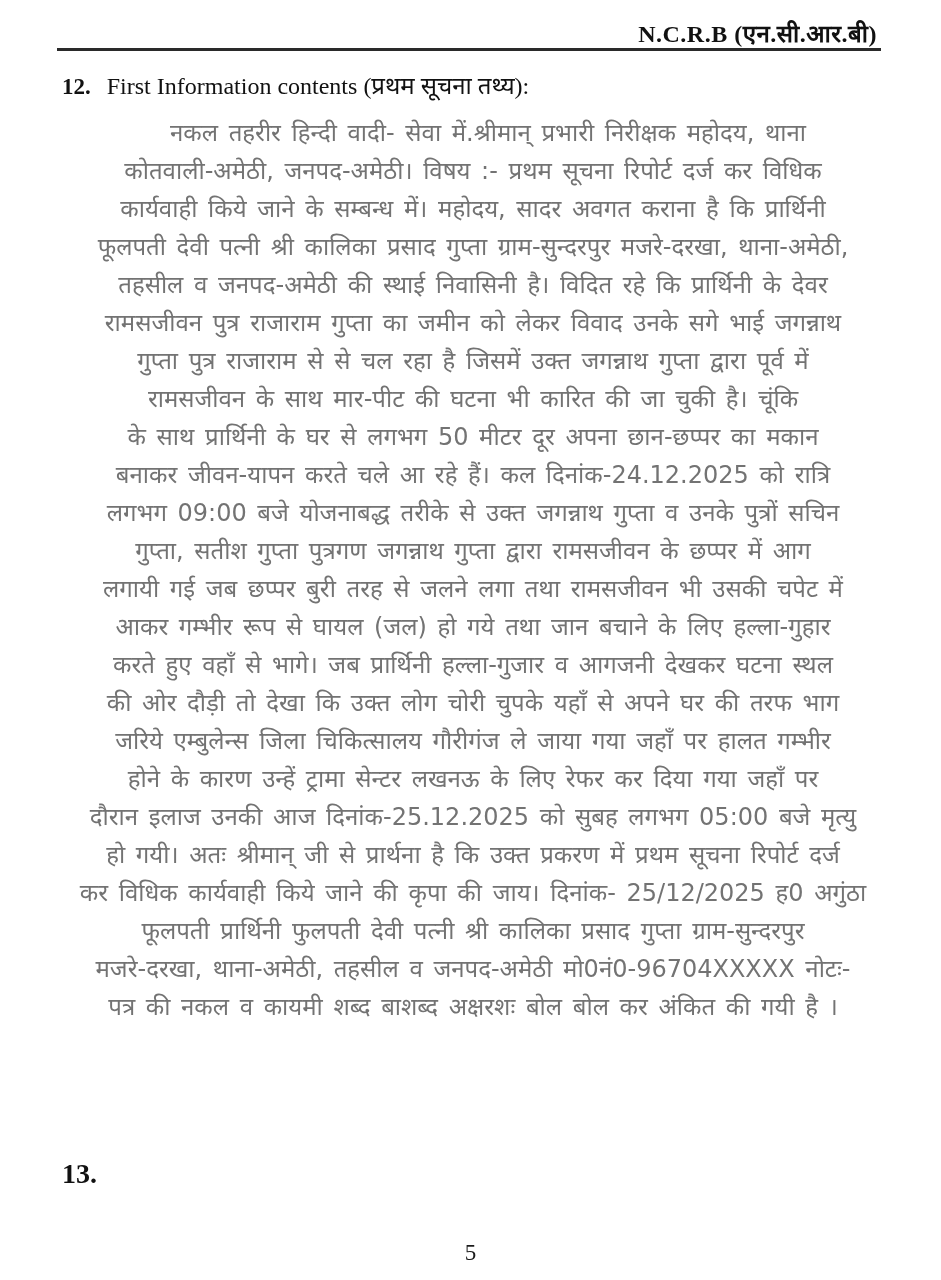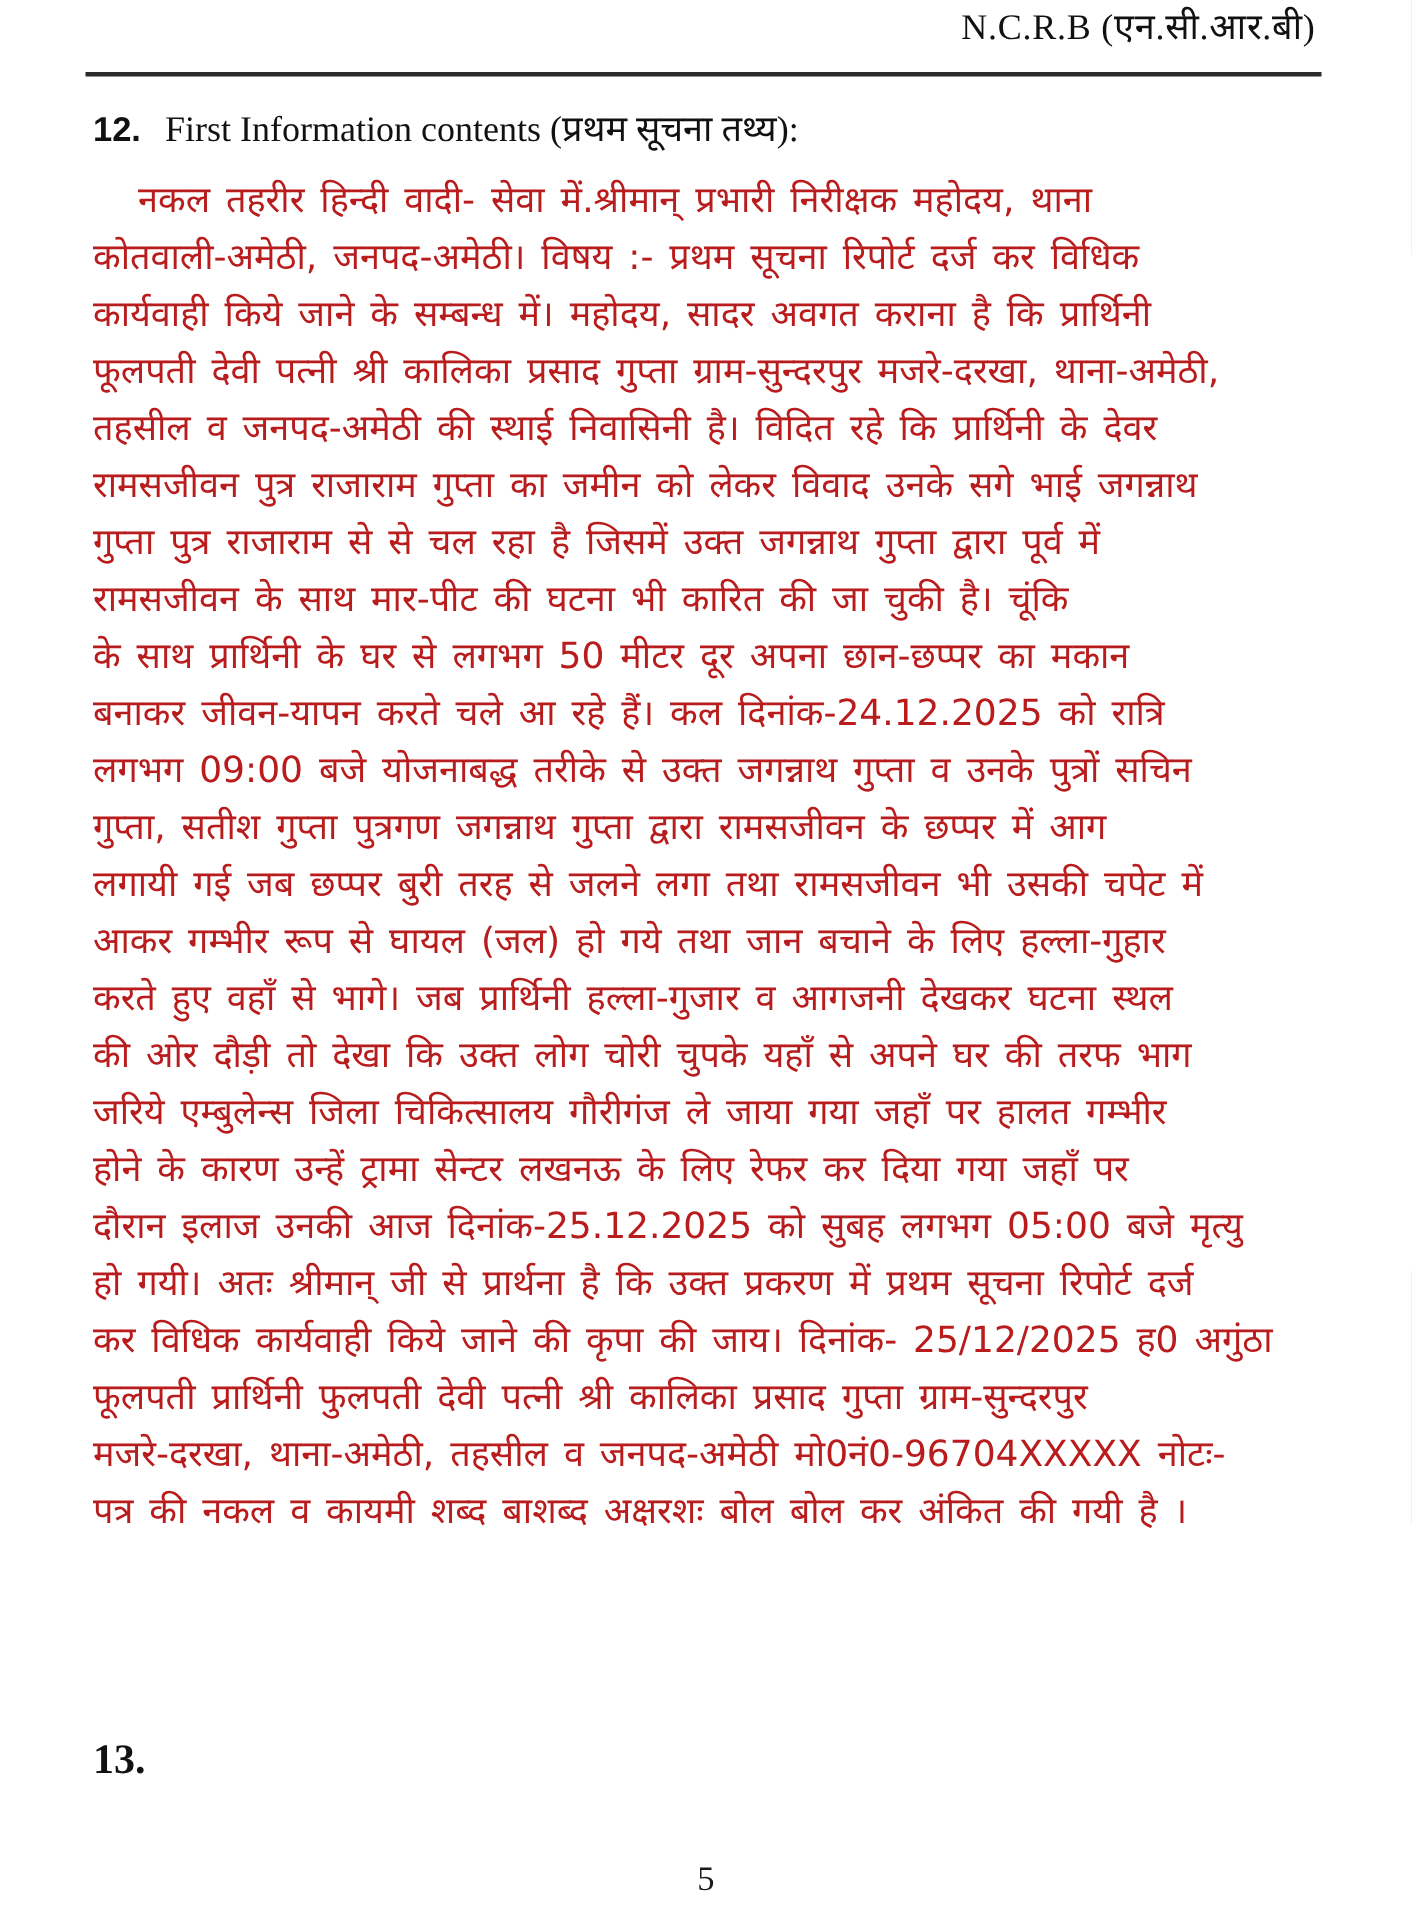--- a/index.html
+++ b/index.html
@@ -12,65 +12,66 @@
     width: 941px;
     height: 1280px;
     margin: 0 auto;
     background: #ffffff;
     color: #111111;
     font-family: "DejaVu Sans", sans-serif;
     overflow: hidden;
   }
   .header-org {
     position: absolute;
-    top: 0;
+    top: 16px;
     right: 64px;
     font-family: "Liberation Serif", "DejaVu Serif", serif;
-    font-weight: 400;
+    font-weight: 700;
     font-size: 24px;
     letter-spacing: 0.5px;
     white-space: nowrap;
   }
   .top-rule {
     position: absolute;
     left: 57px;
     top: 48px;
     width: 824px;
     height: 3px;
     background: #2a2a2a;
   }
   .section-heading {
     position: absolute;
     left: 62px;
     top: 68px;
     white-space: nowrap;
   }
   .section-number {
     display: inline-block;
-    font-family: Liberation Sans, sans-serif;
+    font-family: Liberation Serif, serif;
     font-weight: 700;
     font-size: 23px;
     margin-right: 16px;
     vertical-align: baseline;
   }
   .section-title {
     display: inline-block;
     font-family: "Liberation Serif", "DejaVu Serif", serif;
     font-weight: 400;
     font-size: 24px;
   }
   .fir-body {
     position: absolute;
     left: 62px;
     top: 114px;
     width: 822px;
     font-size: 24px;
     line-height: 38px;
     word-spacing: 3px;
-    color: #b91c1c;
+    color: #737373;
+    text-align: center;
   }
   .fir-line {
     white-space: nowrap;
     height: 38px;
   }
   .fir-line.first {
     padding-left: 30px;
   }
   .section13-number {
     position: absolute;

